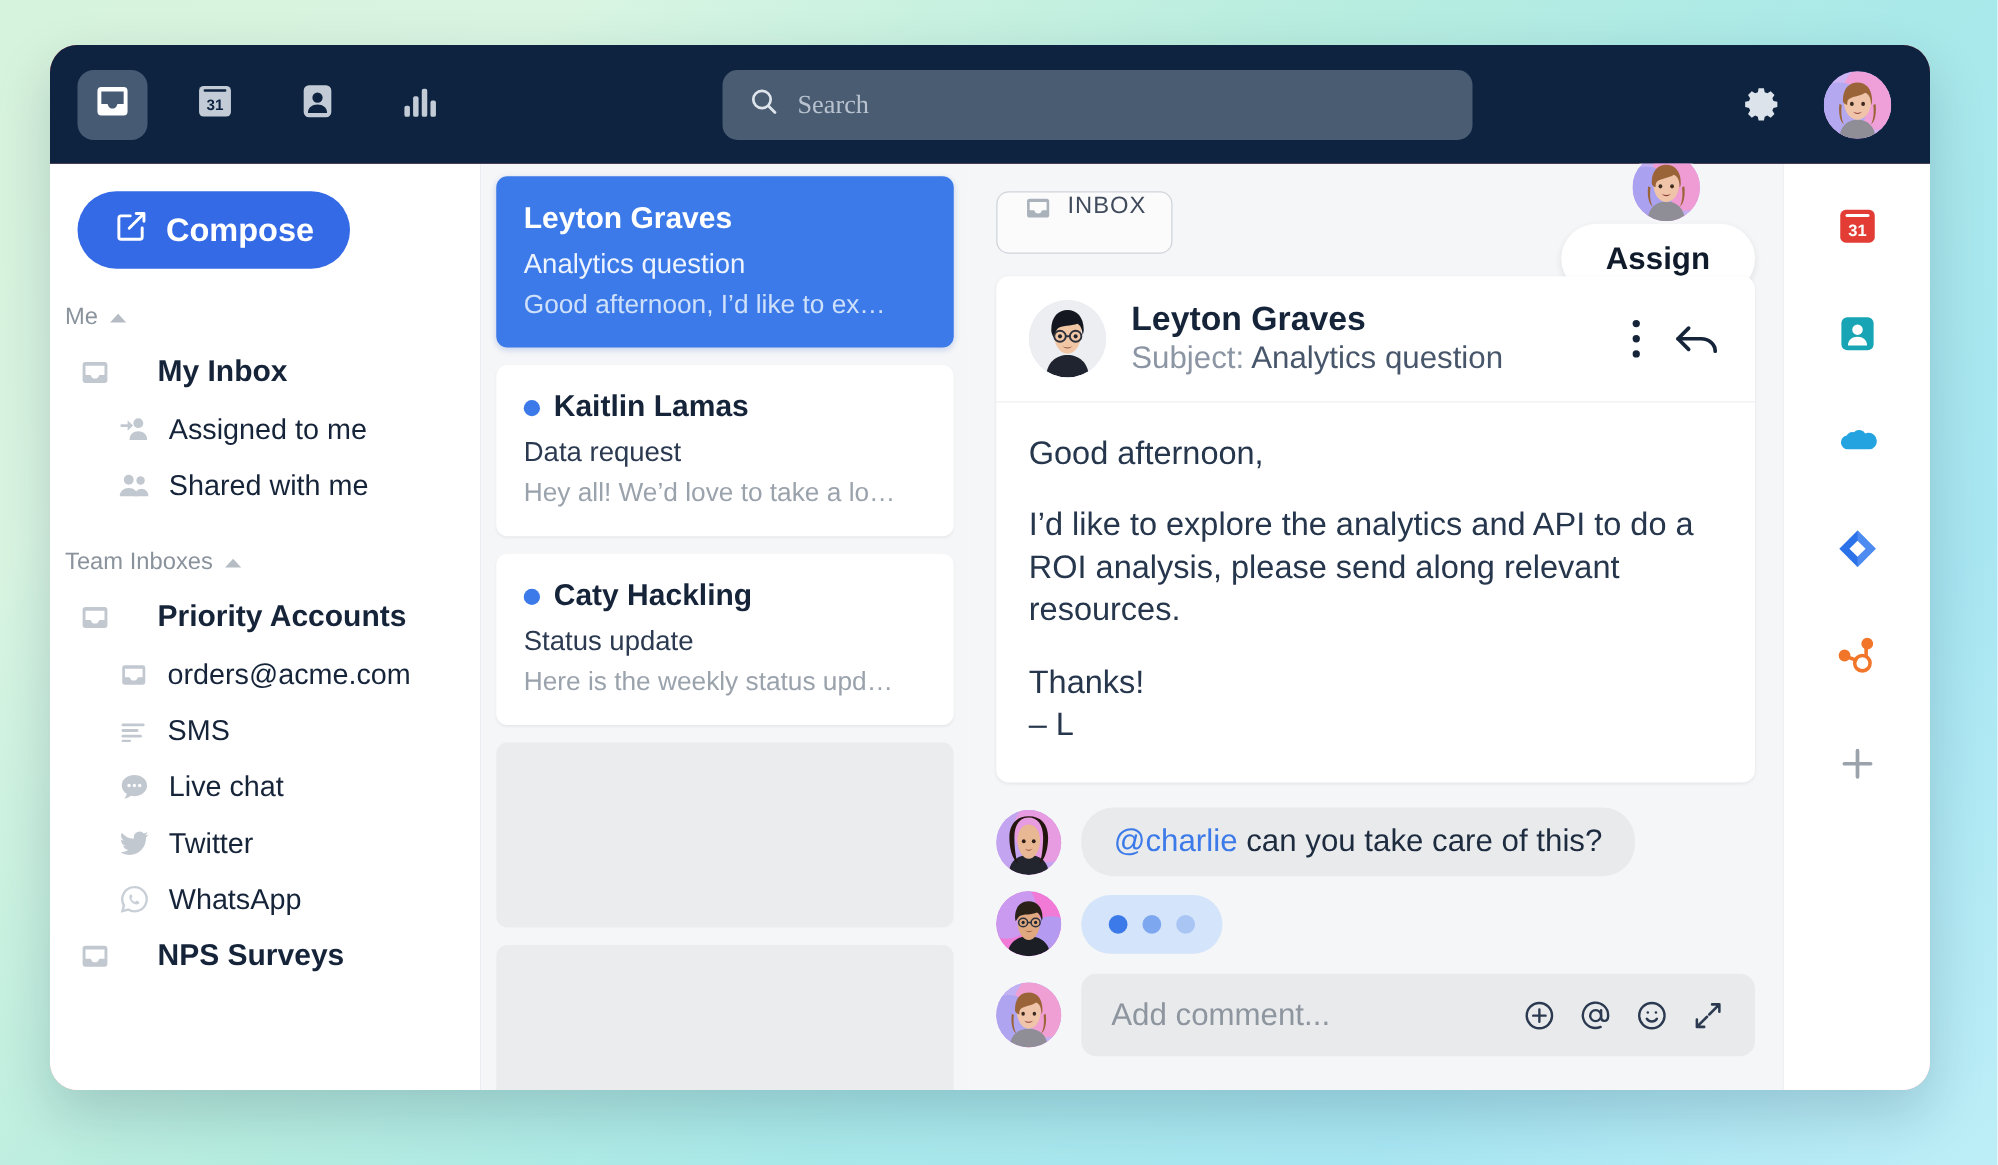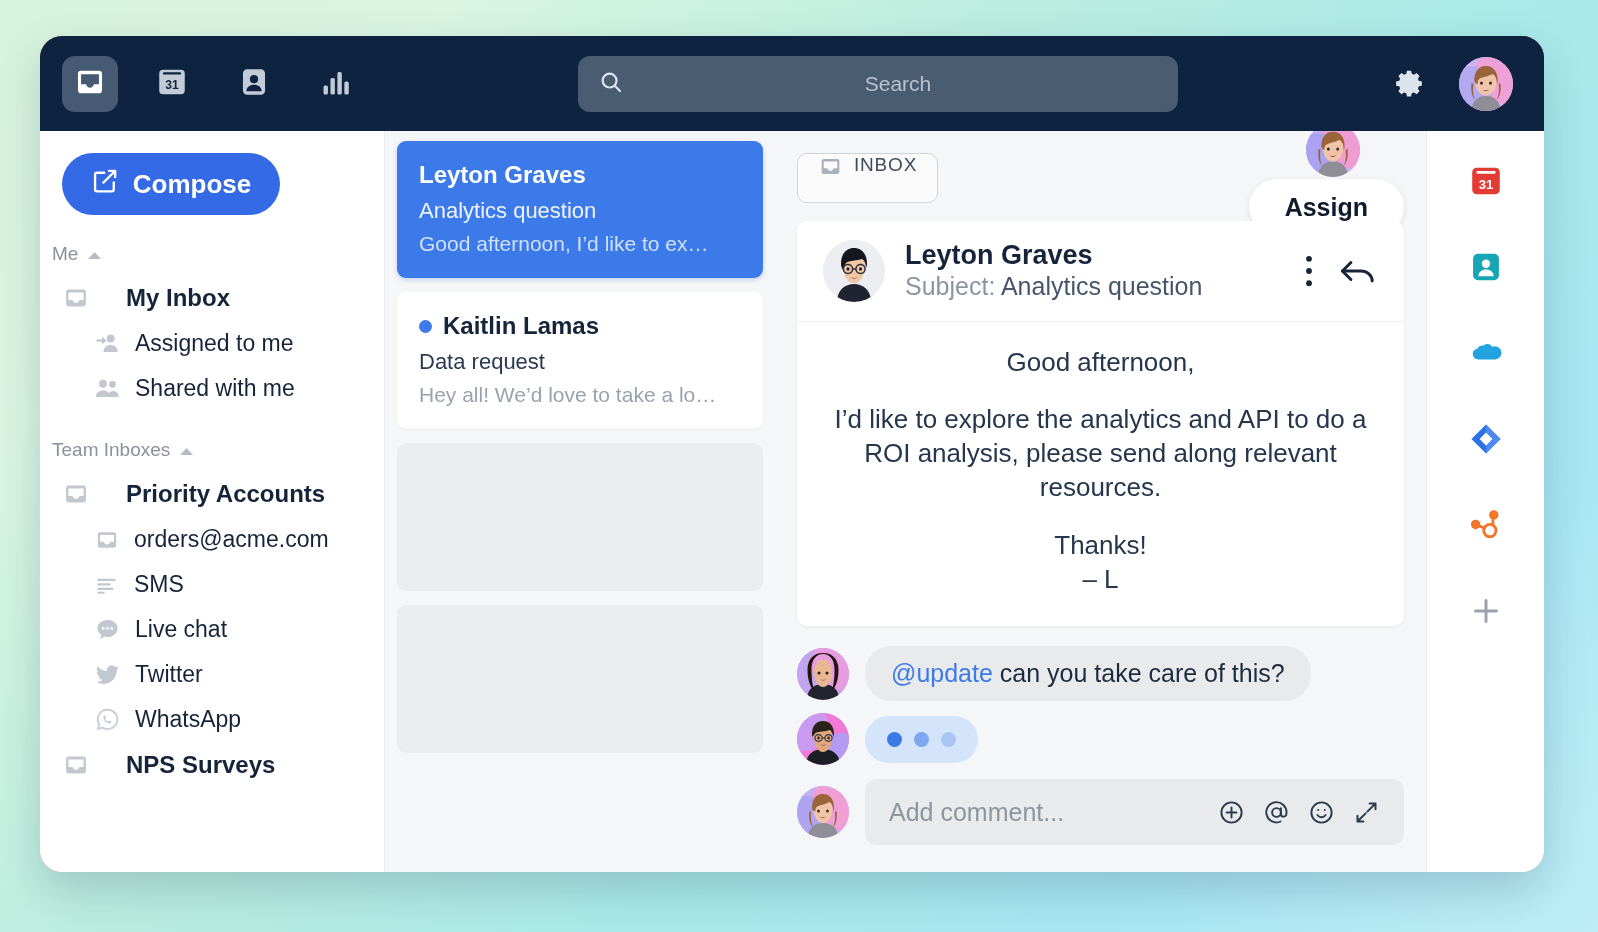--- a/index.html
+++ b/index.html
@@ -72,23 +72,22 @@
     padding: 0 20px;
     gap: 14px;
     cursor: text;
   }
   .search-box input {
     border: none;
     outline: none;
     background: transparent;
     color: #dfe5ec;
     font-size: 21px;
-    font-family: Liberation Sans, sans-serif;
+    font-family: Liberation Serif, serif;
     width: 100%;
-    text-align: center;
   }
   .search-box input::placeholder { color: #b9c3d0; }
 
   .topbar-right {
     display: flex;
     align-items: center;
     gap: 30px;
   }
 
   .gear-btn { cursor: pointer; display:flex; }
@@ -283,21 +282,20 @@
   .sender-subject { font-size: 25px; color: #47566b; line-height: 1.25; }
   .sender-subject .lbl { color: #8b95a3; }
   .msg-actions { display: flex; align-items: center; gap: 24px; }
   .act-btn { cursor: pointer; display: flex; color: #16243a; }
 
   .msg-body {
     padding: 24px 26px 30px 26px;
     font-size: 26px;
     line-height: 1.3;
     color: #26364c;
-    text-align: center;
   }
   .msg-body p { margin-bottom: 24px; }
   .msg-body p:last-child { margin-bottom: 0; }
   .msg-body .sig { margin-bottom: 0; }
 
   
   .comments { margin-top: 20px; flex: none; }
   .comment-row {
     display: flex;
     align-items: center;
@@ -611,20 +609,28 @@
 
       <div class="conv-card">
         <div class="conv-name">
           <i class="unread-dot"></i>
           <span>Kaitlin Lamas</span>
         </div>
         <div class="conv-subject">Data request</div>
         <div class="conv-preview">Hey all! We’d love to take a lo…</div>
       </div>
 
+      <div class="conv-card">
+        <div class="conv-name">
+          <i class="unread-dot"></i>
+          <span>Caty Hackling</span>
+        </div>
+        <div class="conv-subject">Status update</div>
+        <div class="conv-preview">Here is the weekly status upd…</div>
+      </div>
 
       <div class="conv-placeholder"></div>
       <div class="conv-placeholder"></div>
     </div>
 
     <div class="main">
 
       <div class="main-head">
         <div class="inbox-chip">
           <span>
@@ -734,21 +740,21 @@
                 <path d="M10 52c0-11 7-16 16-16s16 5 16 16z" fill="#22242e"></path>
                 <path d="M17 24c0-8 4.5-12.5 9-12.5S35 16 35 24c0 9-4.5 15-9 15s-9-6-9-15z" fill="#e8b894"></path>
                 <path d="M14.5 22c0-11 5-16 11.5-16S37.5 11 37.5 22c0 7-1 17-3 21 5-4 7-13 7-21 0-11-6-17-15.5-17S10.5 11 10.5 22c0 8 2 17 7 21-2-4-3-14-3-21z" fill="#23160f"></path>
                 <ellipse cx="22" cy="25" rx="1.5" ry="1.6" fill="#2b1c14"></ellipse>
                 <ellipse cx="30" cy="25" rx="1.5" ry="1.6" fill="#2b1c14"></ellipse>
                 <path d="M23 31q3 3 6 0q-3 1.8-6 0z" fill="#8c3a3a"></path>
               </g>
             </svg>
           </div>
           <div class="comment-bubble">
-            <span class="mention">@update</span><span> can you take care of this?</span>
+            <span class="mention">@charlie</span><span> can you take care of this?</span>
           </div>
         </div>
 
         <div class="comment-row">
           <div class="avatar comment-avatar">
             <svg viewBox="0 0 52 52">
               <defs>
                   <clipPath id="c2">
                     <circle cx="26" cy="26" r="26"></circle>
                   </clipPath>

